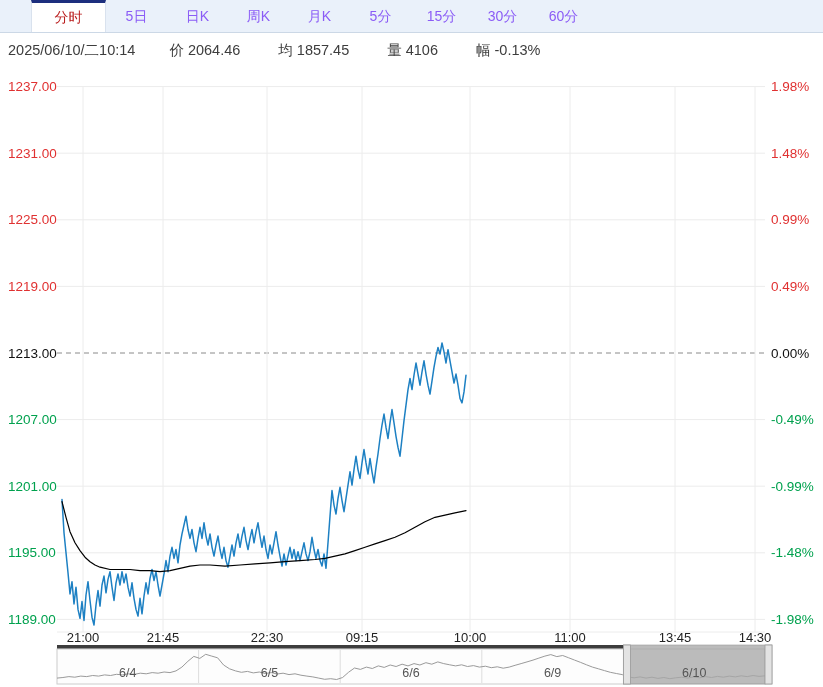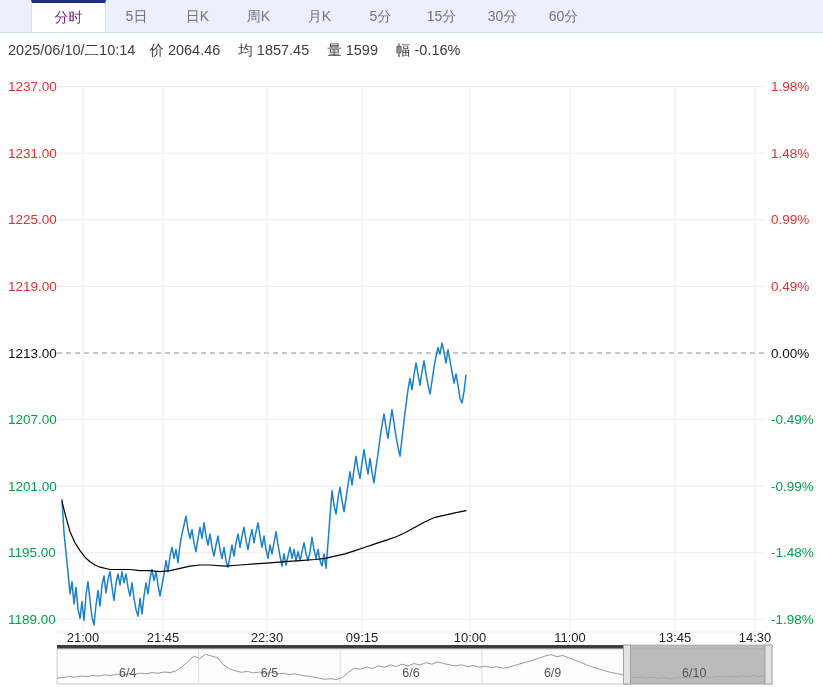--- a/index.html
+++ b/index.html
@@ -1,25 +1,25 @@
 <!DOCTYPE html>
 <html><head>
 <meta charset="utf-8">
 <style>
   html,body{margin:0;padding:0;background:#fff;}
   .app{position:relative;width:823px;height:687px;overflow:hidden;background:#fff;
        font-family:"Liberation Sans","DejaVu Sans",sans-serif;}
   #chart-svg{position:absolute;left:0;top:0;}
   .tabbar{position:absolute;left:0;top:0;width:823px;height:33px;background:#eaf1fa;
           border-bottom:1px solid #ccd8e6;display:flex;align-items:stretch;padding-left:31px;box-sizing:border-box;}
-  .tab{width:61px;text-align:center;font-size:14px;color:#737373;line-height:32px;cursor:pointer;}
+  .tab{width:61px;text-align:center;font-size:14px;color:#8b5cf6;line-height:32px;cursor:pointer;}
   .tab.selected{background:#fff;border-top:3px solid #1d2f7e;border-left:1px solid #d9e2ee;
-                border-right:1px solid #d9e2ee;line-height:29px;color:#701a75;width:73px;}
+                border-right:1px solid #d9e2ee;line-height:29px;color:#b91c1c;width:73px;}
   .infobar{position:absolute;left:8px;top:38px;height:24px;font-size:14.5px;color:#3d3d3d;
-           display:flex;align-items:center;white-space:nowrap;}
+           display:flex;align-items:center;white-space:nowrap;gap:20px;}
   .infobar .seg{margin-right:14px;}
   .infobar .seg span{margin-right:4px;}
 </style>
 </head>
 <body>
 
 <div class="app">
   <svg id="chart-svg" width="823" height="687">
       <g>
         <line x1="57" y1="86.60000000000002" x2="765" y2="86.60000000000002" stroke="#ececec" stroke-width="1"></line>
@@ -107,16 +107,16 @@
       <div class="tab">5分</div>
       <div class="tab">15分</div>
       <div class="tab">30分</div>
       <div class="tab">60分</div>
     </div>
 
   <div class="infobar">
     <span class="seg">2025/06/10/二10:14</span>
     <span class="seg"><span>价</span><span>2064.46</span></span>
     <span class="seg"><span>均</span><span>1857.45</span></span>
-    <span class="seg"><span>量</span><span>1599</span></span>
-    <span class="seg"><span>幅</span><span>-0.16%</span></span>
+    <span class="seg"><span>量</span><span>4106</span></span>
+    <span class="seg"><span>幅</span><span>-0.13%</span></span>
   </div>
 </div>
 
 </body></html>

